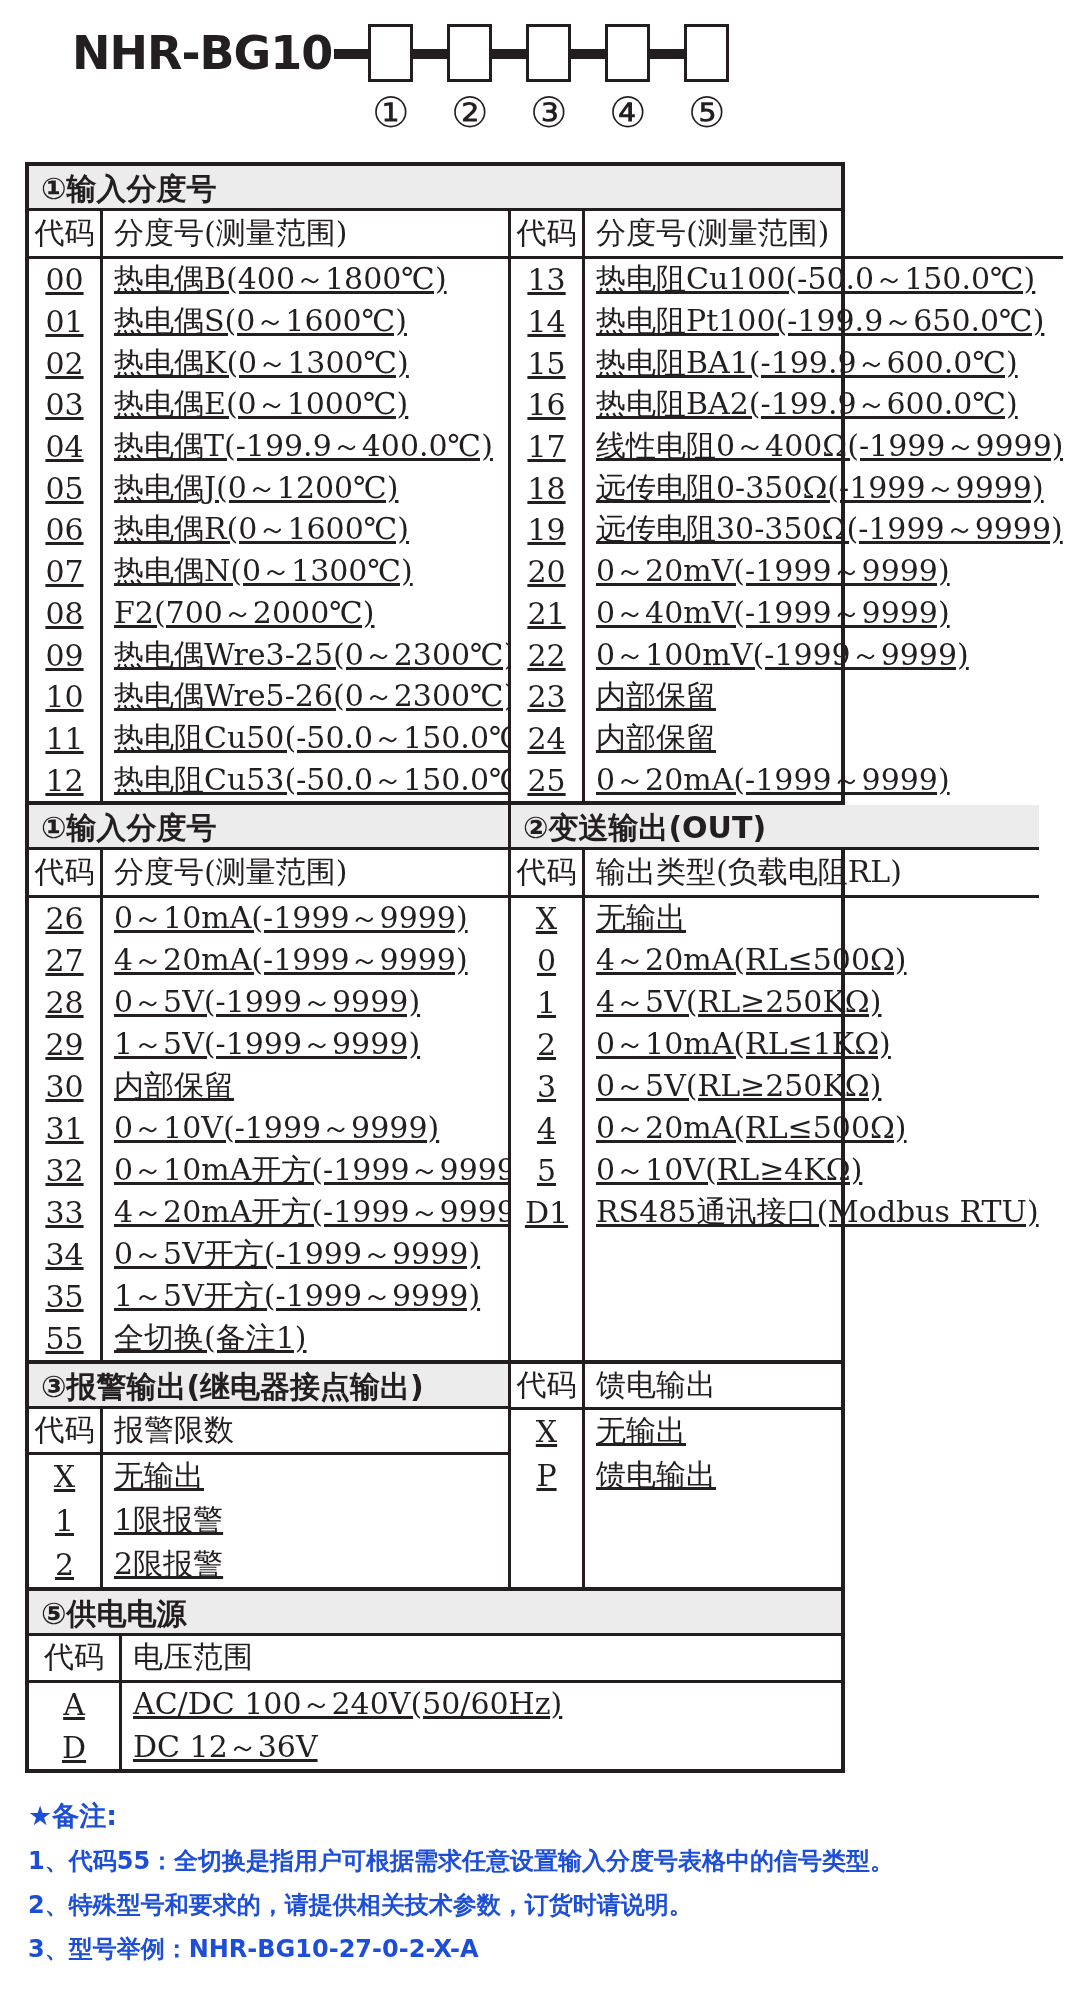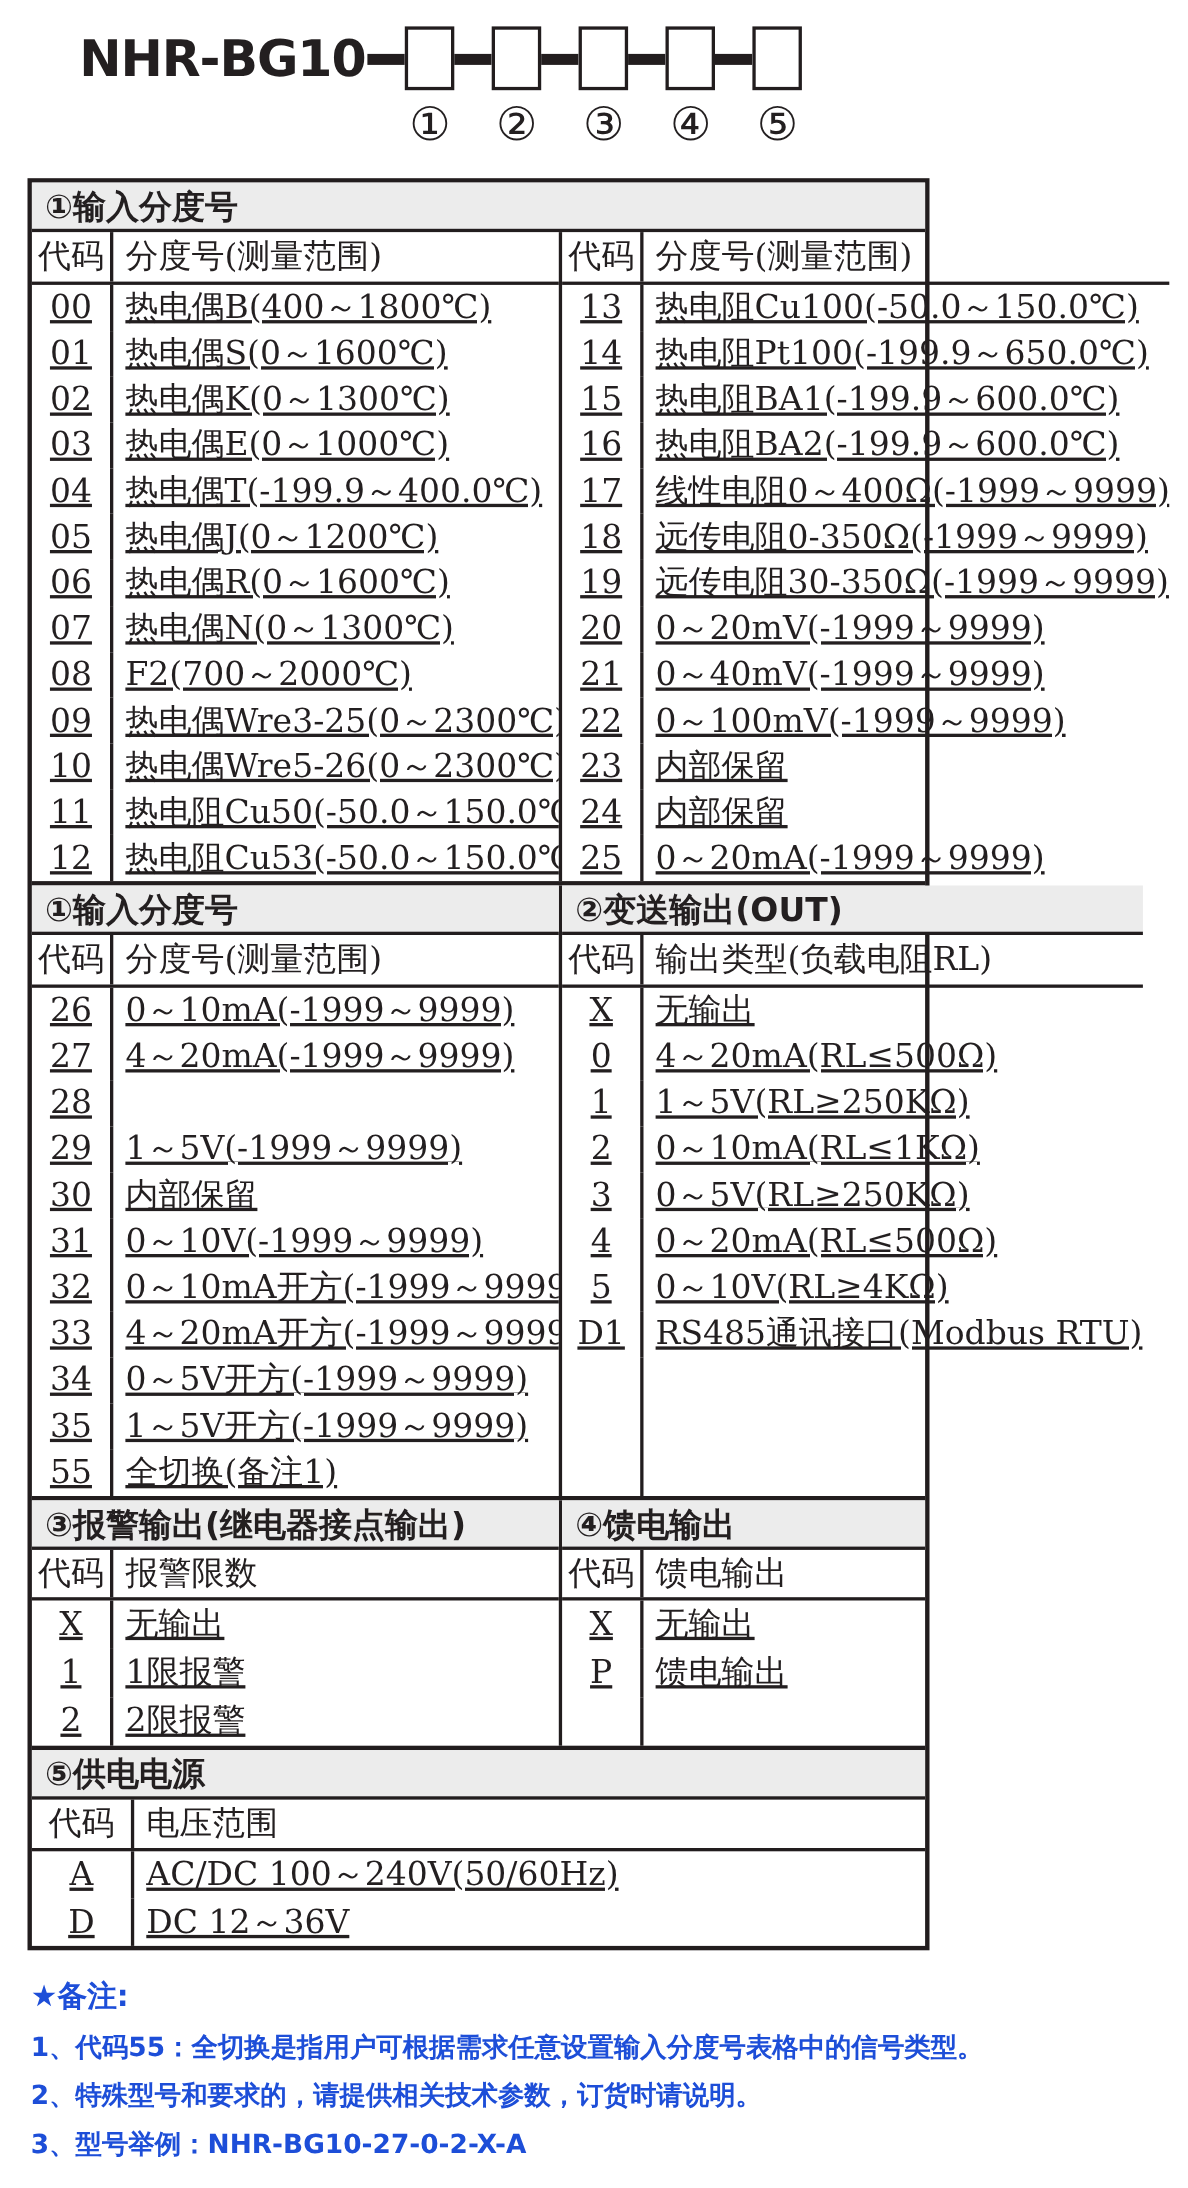--- a/index.html
+++ b/index.html
@@ -222,20 +222,21 @@
               <div class="tr">
                 <div class="td code">26</div>
                 <div class="td label">0～10mA(-1999～9999)</div>
               </div>
               <div class="tr">
                 <div class="td code">27</div>
                 <div class="td label">4～20mA(-1999～9999)</div>
               </div>
               <div class="tr">
                 <div class="td code">28</div>
+                <div class="td label">0～5V(-1999～9999)</div>
               </div>
               <div class="tr">
                 <div class="td code">29</div>
                 <div class="td label">1～5V(-1999～9999)</div>
               </div>
               <div class="tr">
                 <div class="td code">30</div>
                 <div class="td label">内部保留</div>
               </div>
               <div class="tr">
@@ -274,21 +275,21 @@
               <div class="tr">
                 <div class="td code">X</div>
                 <div class="td label">无输出</div>
               </div>
               <div class="tr">
                 <div class="td code">0</div>
                 <div class="td label">4～20mA(RL≤500Ω)</div>
               </div>
               <div class="tr">
                 <div class="td code">1</div>
-                <div class="td label">1～5V(RL≥250KΩ)</div>
+                <div class="td label">4～5V(RL≥250KΩ)</div>
               </div>
               <div class="tr">
                 <div class="td code">2</div>
                 <div class="td label">0～10mA(RL≤1KΩ)</div>
               </div>
               <div class="tr">
                 <div class="td code">3</div>
                 <div class="td label">0～5V(RL≥250KΩ)</div>
               </div>
               <div class="tr">
@@ -329,21 +330,20 @@
                 <div class="td code">1</div>
                 <div class="td label">1限报警</div>
               </div>
               <div class="tr">
                 <div class="td code">2</div>
                 <div class="td label">2限报警</div>
               </div>
             </div>
         </div>
         <div class="half right">
-          <div class="band">④馈电输出</div>
           <div class="colhead">
             <div class="td code">代码</div>
             <div class="td label">馈电输出</div>
           </div>
           <div class="tbody">
               <div class="tr">
                 <div class="td code">X</div>
                 <div class="td label">无输出</div>
               </div>
               <div class="tr">

